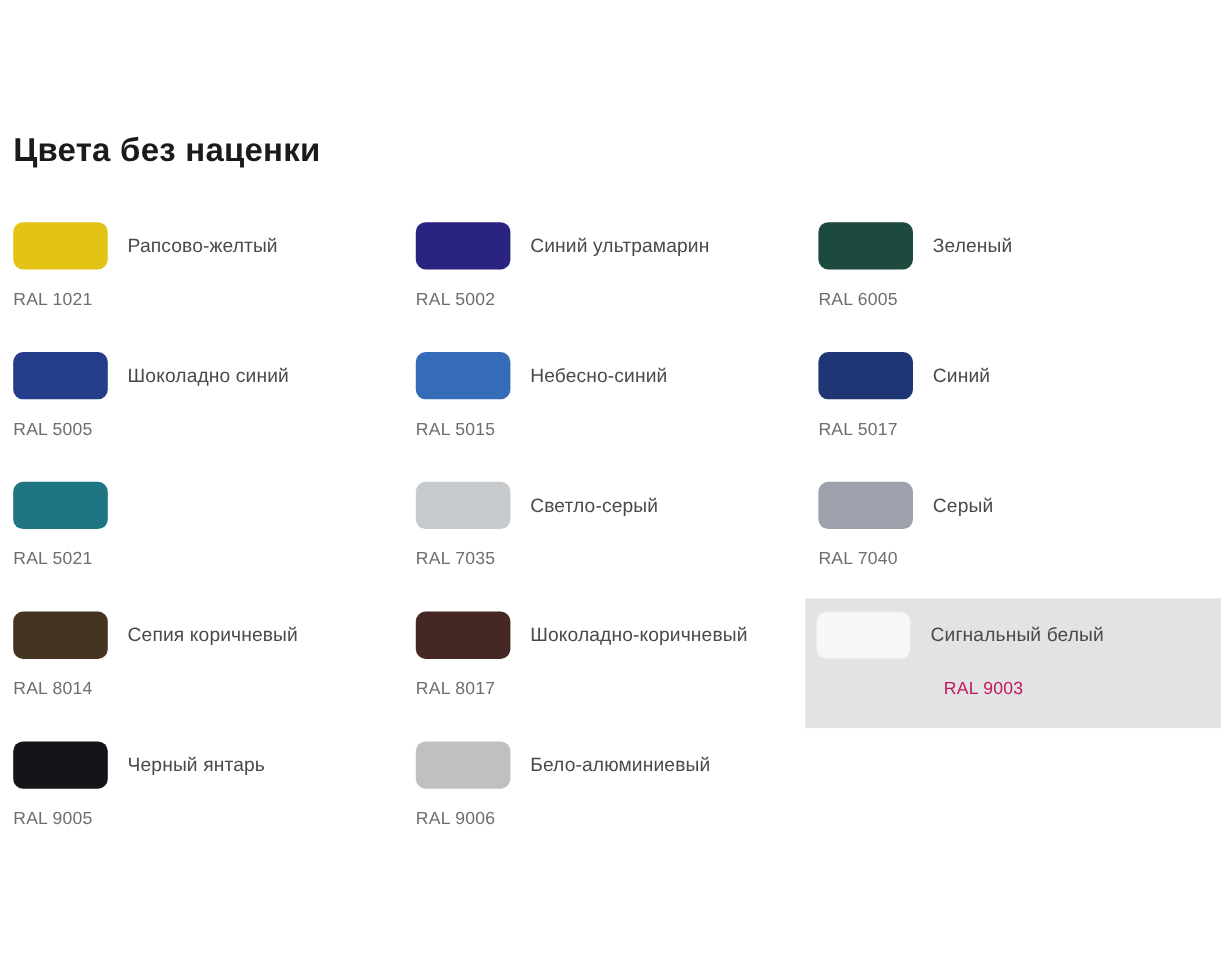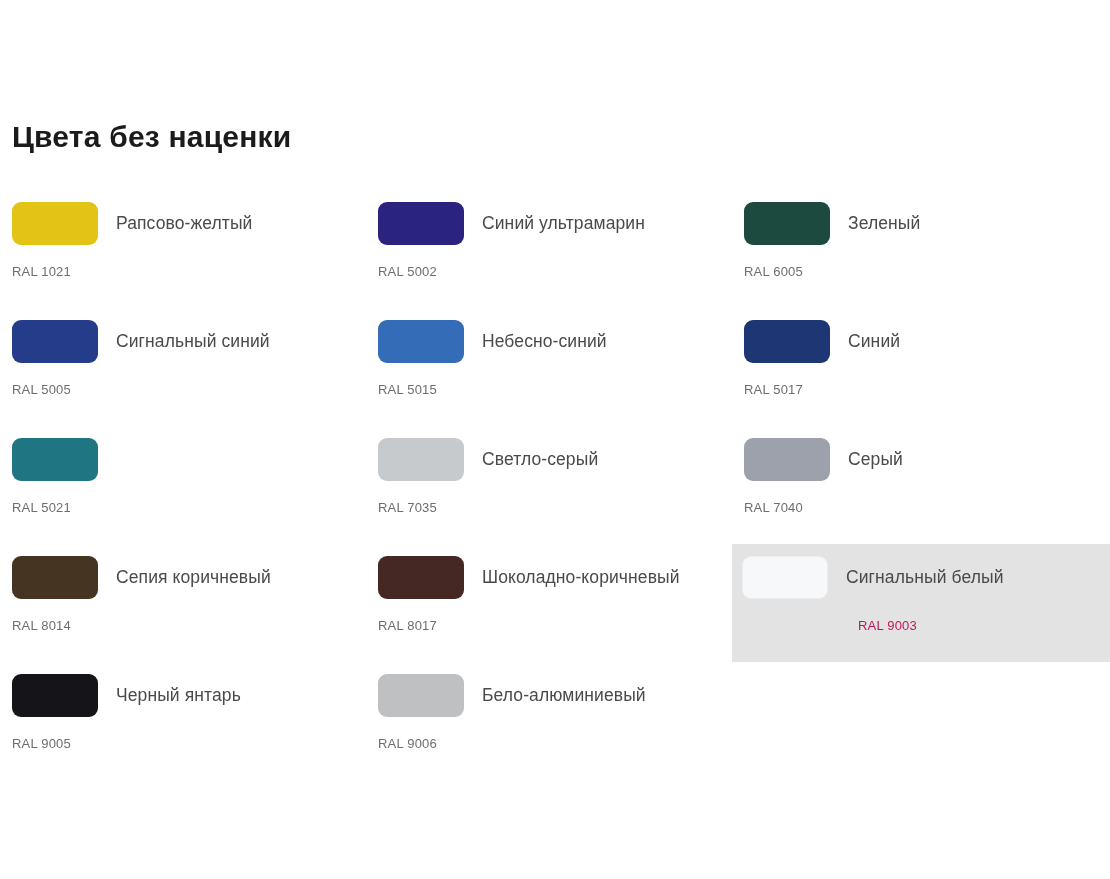--- a/index.html
+++ b/index.html
@@ -75,21 +75,21 @@
     color: #4a4a4a;
     padding-left: 18px;
     padding-top: 13px;
     white-space: nowrap;
     letter-spacing: 0.1px;
   }
   .card-code {
     position: absolute;
     left: 12px;
     top: 74px;
-    font-size: 13px;
+    font-size: 16px;
     color: #6e6e6e;
     letter-spacing: 0.2px;
     white-space: nowrap;
   }
   .color-card.is-highlighted .card-code {
     left: 126px;
     color: #be185d;
   }
   .color-card.is-highlighted .card-inner {
     padding-left: 10px;
@@ -120,21 +120,21 @@
       <div class="color-card">
         <div class="card-inner">
           <span class="swatch" style="background: rgb(29, 74, 62);"></span>
           <span class="card-label">Зеленый</span>
         </div>
         <span class="card-code">RAL 6005</span>
       </div>
       <div class="color-card">
         <div class="card-inner">
           <span class="swatch" style="background: rgb(37, 60, 139);"></span>
-          <span class="card-label">Сигнальный синий</span>
+          <span class="card-label">Шоколадно синий</span>
         </div>
         <span class="card-code">RAL 5005</span>
       </div>
       <div class="color-card">
         <div class="card-inner">
           <span class="swatch" style="background: rgb(52, 108, 184);"></span>
           <span class="card-label">Небесно-синий</span>
         </div>
         <span class="card-code">RAL 5015</span>
       </div>

